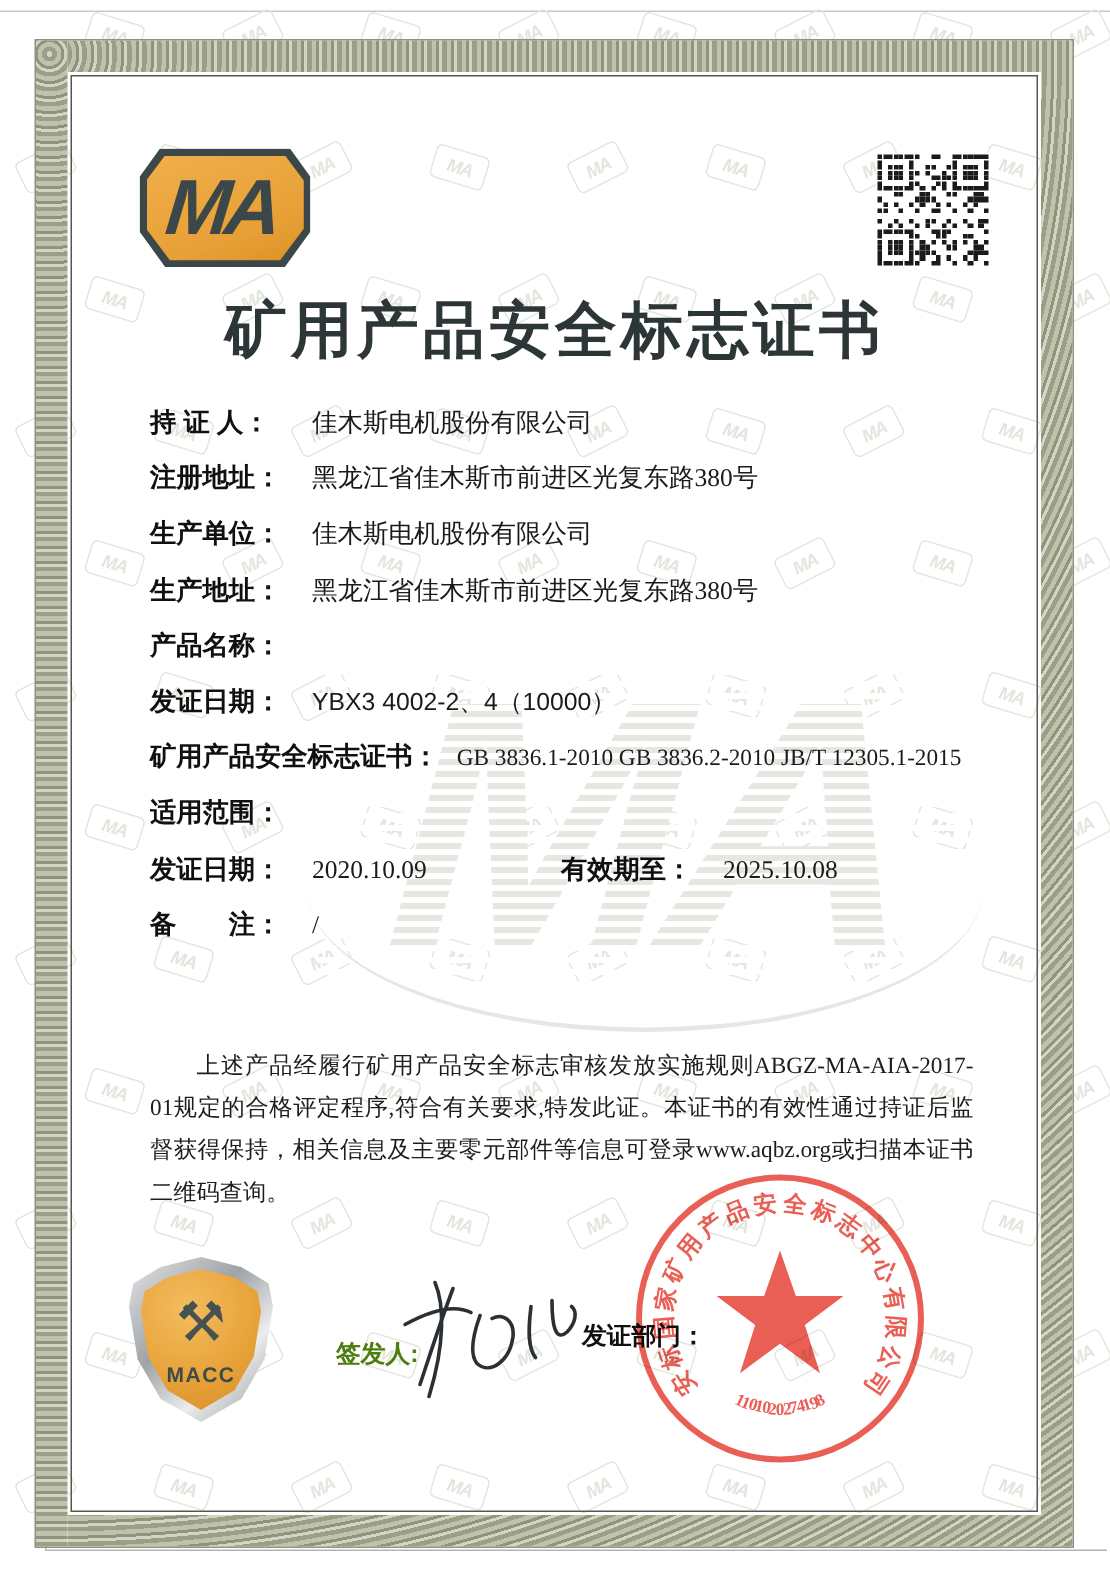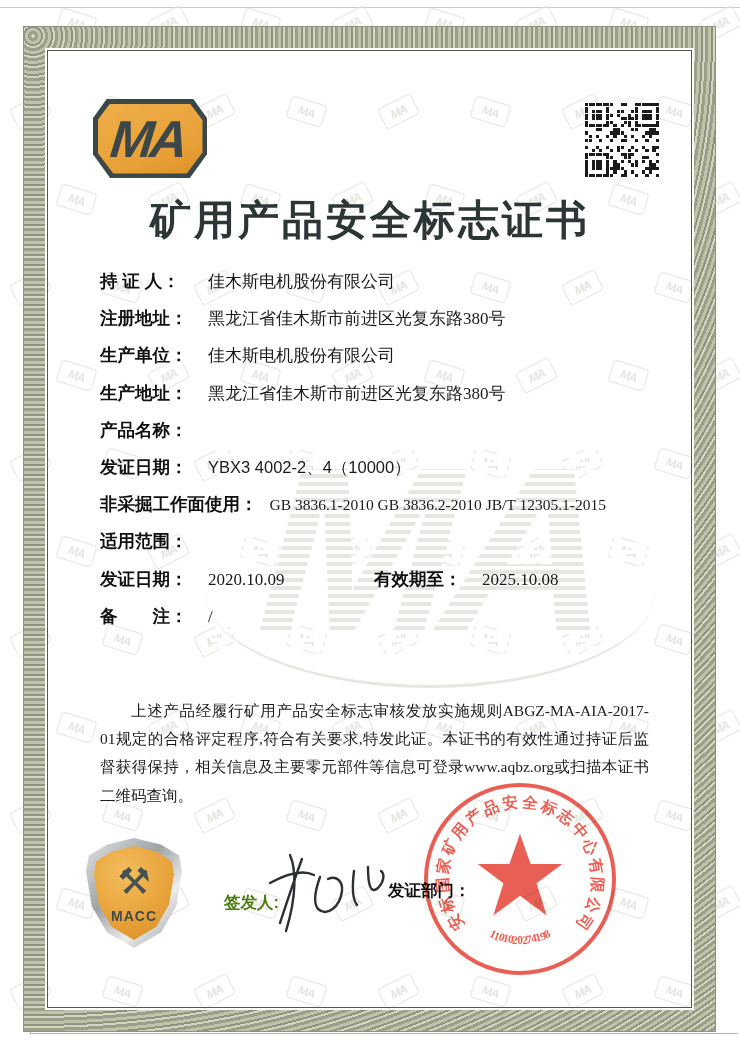--- a/index.html
+++ b/index.html
@@ -473,21 +473,21 @@
         <span class="f-value">黑龙江省佳木斯市前进区光复东路380号</span>
       </div>
       <div class="field-row">
         <span class="f-label">产品名称：</span>
       </div>
       <div class="field-row row-model">
         <span class="f-label">发证日期：</span>
         <span class="f-value">YBX3 4002-2、4（10000）</span>
       </div>
       <div class="field-row row-standards">
-        <span class="f-label">非采掘工作面使用：</span>
+        <span class="f-label">矿用产品安全标志证书：</span>
         <span class="f-value">GB 3836.1-2010 GB 3836.2-2010 JB/T 12305.1-2015</span>
       </div>
       <div class="field-row">
         <span class="f-label">适用范围：</span>
       </div>
       <div class="field-row row-dates">
         <span class="f-label">发证日期：</span>
         <span class="f-value">2020.10.09</span>
         <span class="f-label2">有效期至：</span>
         <span class="f-value">2025.10.08</span>

